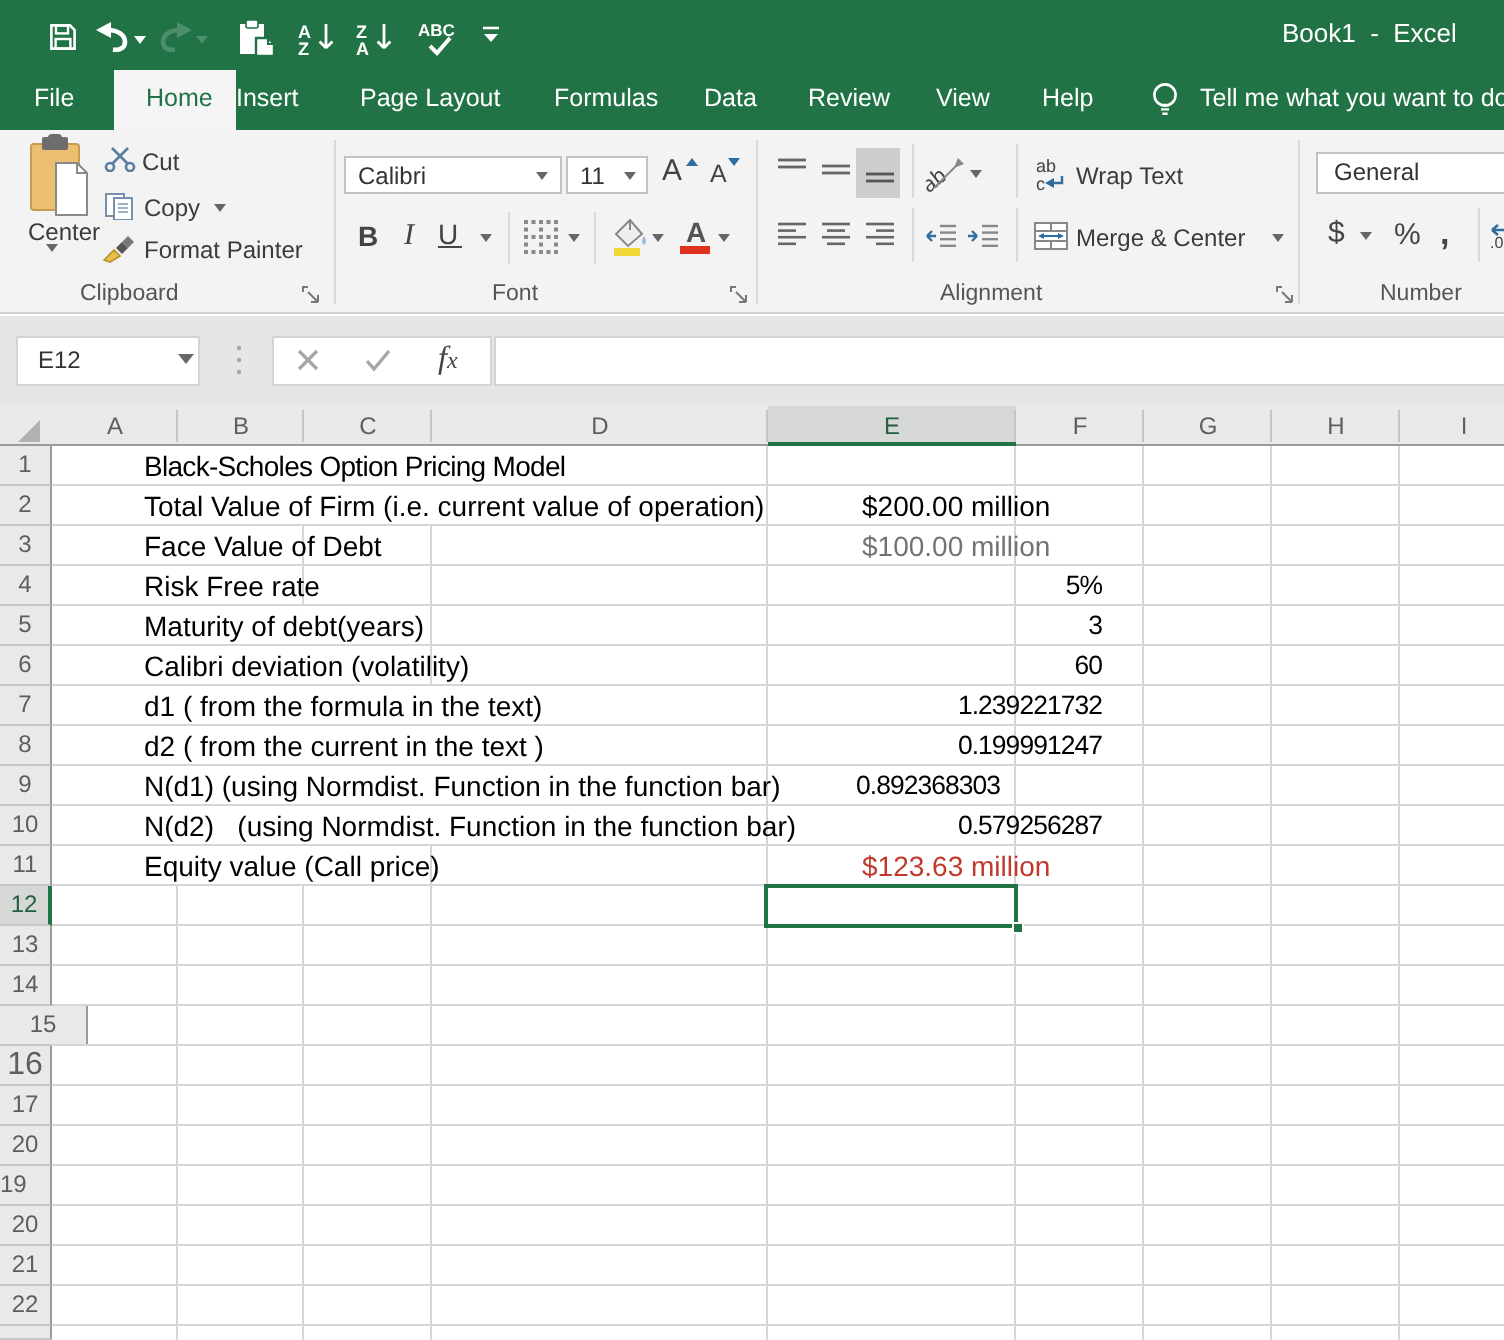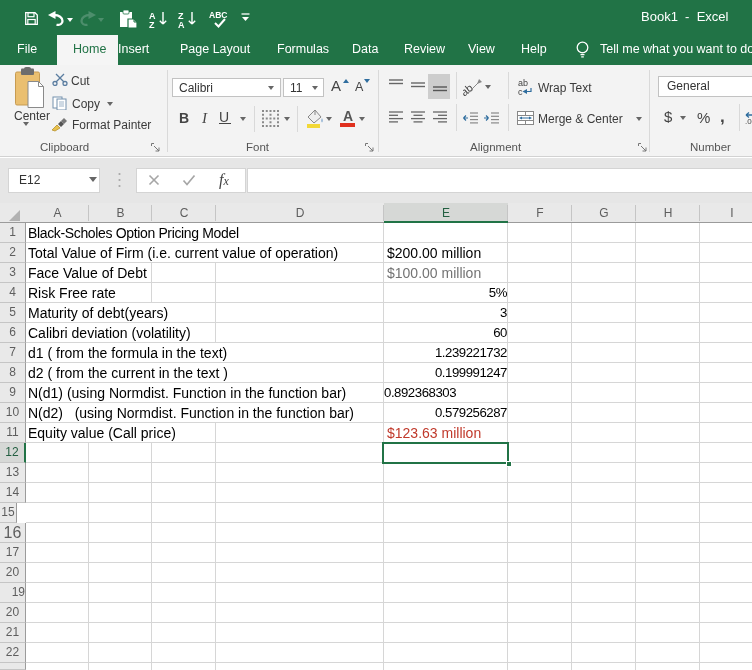--- a/index.html
+++ b/index.html
@@ -1,19 +1,19 @@
 <!DOCTYPE html>
 <html><head>
 <meta charset="utf-8">
 <style>
   * { margin:0; padding:0; box-sizing:border-box; }
   html,body { width:752px; height:670px; overflow:hidden; }
   body { font-family:"Liberation Sans", sans-serif; position:relative; background:#fff; }
   .abs { position:absolute; }
-  .celltext { font-size:14px; color:#000; line-height:20px; white-space:nowrap; }
+  .celltext { font-size:14px; color:#000; line-height:20px; white-space:nowrap;margin-left:44px; }
   .enum { font-size:13.2px; letter-spacing:-0.45px; }
   .btxt { font-size:12px; color:#3b3b3b; white-space:nowrap; }
   .combo { background:#fff; border:1px solid #c2c2c2; font-size:12px; color:#333; line-height:18px; }
   .dd { width:0; height:0; border-left:3.5px solid transparent; border-right:3.5px solid transparent; border-top:4px solid #666; }
   .dd2 { position:absolute; top:7px; width:0; height:0; border-left:3.5px solid transparent; border-right:3.5px solid transparent; border-top:4px solid #666; }
   .ddw { width:0; height:0; border-left:3.5px solid transparent; border-right:3.5px solid transparent; border-top:4px solid #fff; }
 
 </style>
 </head>
 <body>
@@ -353,25 +353,25 @@
 <div class="abs" style="left:0;top:303px;width:26px;height:20px;background:#e9e9e9;border-right:1px solid #9b9b9b;border-bottom:1px solid #c5c5c5;color:#5e5e5e;font-size:12px;text-align:center;line-height:19px;">5</div>
 <div class="abs" style="left:0;top:323px;width:26px;height:20px;background:#e9e9e9;border-right:1px solid #9b9b9b;border-bottom:1px solid #c5c5c5;color:#5e5e5e;font-size:12px;text-align:center;line-height:19px;">6</div>
 <div class="abs" style="left:0;top:343px;width:26px;height:20px;background:#e9e9e9;border-right:1px solid #9b9b9b;border-bottom:1px solid #c5c5c5;color:#5e5e5e;font-size:12px;text-align:center;line-height:19px;">7</div>
 <div class="abs" style="left:0;top:363px;width:26px;height:20px;background:#e9e9e9;border-right:1px solid #9b9b9b;border-bottom:1px solid #c5c5c5;color:#5e5e5e;font-size:12px;text-align:center;line-height:19px;">8</div>
 <div class="abs" style="left:0;top:383px;width:26px;height:20px;background:#e9e9e9;border-right:1px solid #9b9b9b;border-bottom:1px solid #c5c5c5;color:#5e5e5e;font-size:12px;text-align:center;line-height:19px;">9</div>
 <div class="abs" style="left:0;top:403px;width:26px;height:20px;background:#e9e9e9;border-right:1px solid #9b9b9b;border-bottom:1px solid #c5c5c5;color:#5e5e5e;font-size:12px;text-align:center;line-height:19px;">10</div>
 <div class="abs" style="left:0;top:423px;width:26px;height:20px;background:#e9e9e9;border-right:1px solid #9b9b9b;border-bottom:1px solid #c5c5c5;color:#5e5e5e;font-size:12px;text-align:center;line-height:19px;">11</div>
 <div class="abs" style="left:0;top:443px;width:26px;height:20px;background:#d6d8d6;border-right:2px solid #217346;border-bottom:1px solid #c5c5c5;color:#235f41;font-size:12px;text-align:center;line-height:19px;">12</div>
 <div class="abs" style="left:0;top:463px;width:26px;height:20px;background:#e9e9e9;border-right:1px solid #9b9b9b;border-bottom:1px solid #c5c5c5;color:#5e5e5e;font-size:12px;text-align:center;line-height:19px;">13</div>
 <div class="abs" style="left:0;top:483px;width:26px;height:20px;background:#e9e9e9;border-right:1px solid #9b9b9b;border-bottom:1px solid #c5c5c5;color:#5e5e5e;font-size:12px;text-align:center;line-height:19px;">14</div>
-<div class="abs" style="left:0;top:503px;width:17px;height:20px;background:#e9e9e9;border-right:1px solid #9b9b9b;border-bottom:1px solid #c5c5c5;color:#5e5e5e;font-size:12px;text-align:center;line-height:19px;">15</div>
+<div class="abs" style="left:0;top:503px;width:44px;height:20px;background:#e9e9e9;border-right:1px solid #9b9b9b;border-bottom:1px solid #c5c5c5;color:#5e5e5e;font-size:12px;text-align:center;line-height:19px;">15</div>
 <div class="abs" style="left:0;top:523px;width:26px;height:20px;background:#e9e9e9;border-right:1px solid #9b9b9b;border-bottom:1px solid #c5c5c5;color:#5e5e5e;font-size:16px;text-align:center;line-height:19px;">16</div>
 <div class="abs" style="left:0;top:543px;width:26px;height:20px;background:#e9e9e9;border-right:1px solid #9b9b9b;border-bottom:1px solid #c5c5c5;color:#5e5e5e;font-size:12px;text-align:center;line-height:19px;">17</div>
 <div class="abs" style="left:0;top:563px;width:26px;height:20px;background:#e9e9e9;border-right:1px solid #9b9b9b;border-bottom:1px solid #c5c5c5;color:#5e5e5e;font-size:12px;text-align:center;line-height:19px;">20</div>
-<div class="abs" style="left:0;top:583px;width:26px;height:20px;background:#e9e9e9;border-right:1px solid #9b9b9b;border-bottom:1px solid #c5c5c5;color:#5e5e5e;font-size:12px;text-align:right;line-height:19px;">19</div>
+<div class="abs" style="left:0;top:583px;width:26px;height:20px;background:#e9e9e9;border-right:1px solid #9b9b9b;border-bottom:1px solid #c5c5c5;color:#5e5e5e;font-size:12px;text-align:left;line-height:19px;">19</div>
 <div class="abs" style="left:0;top:603px;width:26px;height:20px;background:#e9e9e9;border-right:1px solid #9b9b9b;border-bottom:1px solid #c5c5c5;color:#5e5e5e;font-size:12px;text-align:center;line-height:19px;">20</div>
 <div class="abs" style="left:0;top:623px;width:26px;height:20px;background:#e9e9e9;border-right:1px solid #9b9b9b;border-bottom:1px solid #c5c5c5;color:#5e5e5e;font-size:12px;text-align:center;line-height:19px;">21</div>
 <div class="abs" style="left:0;top:643px;width:26px;height:20px;background:#e9e9e9;border-right:1px solid #9b9b9b;border-bottom:1px solid #c5c5c5;color:#5e5e5e;font-size:12px;text-align:center;line-height:19px;">22</div>
 <div class="abs" style="left:0;top:663px;width:26px;height:7px;background:#e9e9e9;border-right:1px solid #9b9b9b;border-bottom:1px solid #c5c5c5;color:#5e5e5e;font-size:12px;text-align:center;line-height:6px;"></div>
 
 <div class="abs" style="left:26px;top:242px;width:726px;height:1px;background:#d6d6d6;"></div>
 <div class="abs" style="left:26px;top:262px;width:726px;height:1px;background:#d6d6d6;"></div>
 <div class="abs" style="left:26px;top:282px;width:726px;height:1px;background:#d6d6d6;"></div>
 <div class="abs" style="left:26px;top:302px;width:726px;height:1px;background:#d6d6d6;"></div>
 <div class="abs" style="left:26px;top:322px;width:726px;height:1px;background:#d6d6d6;"></div>

